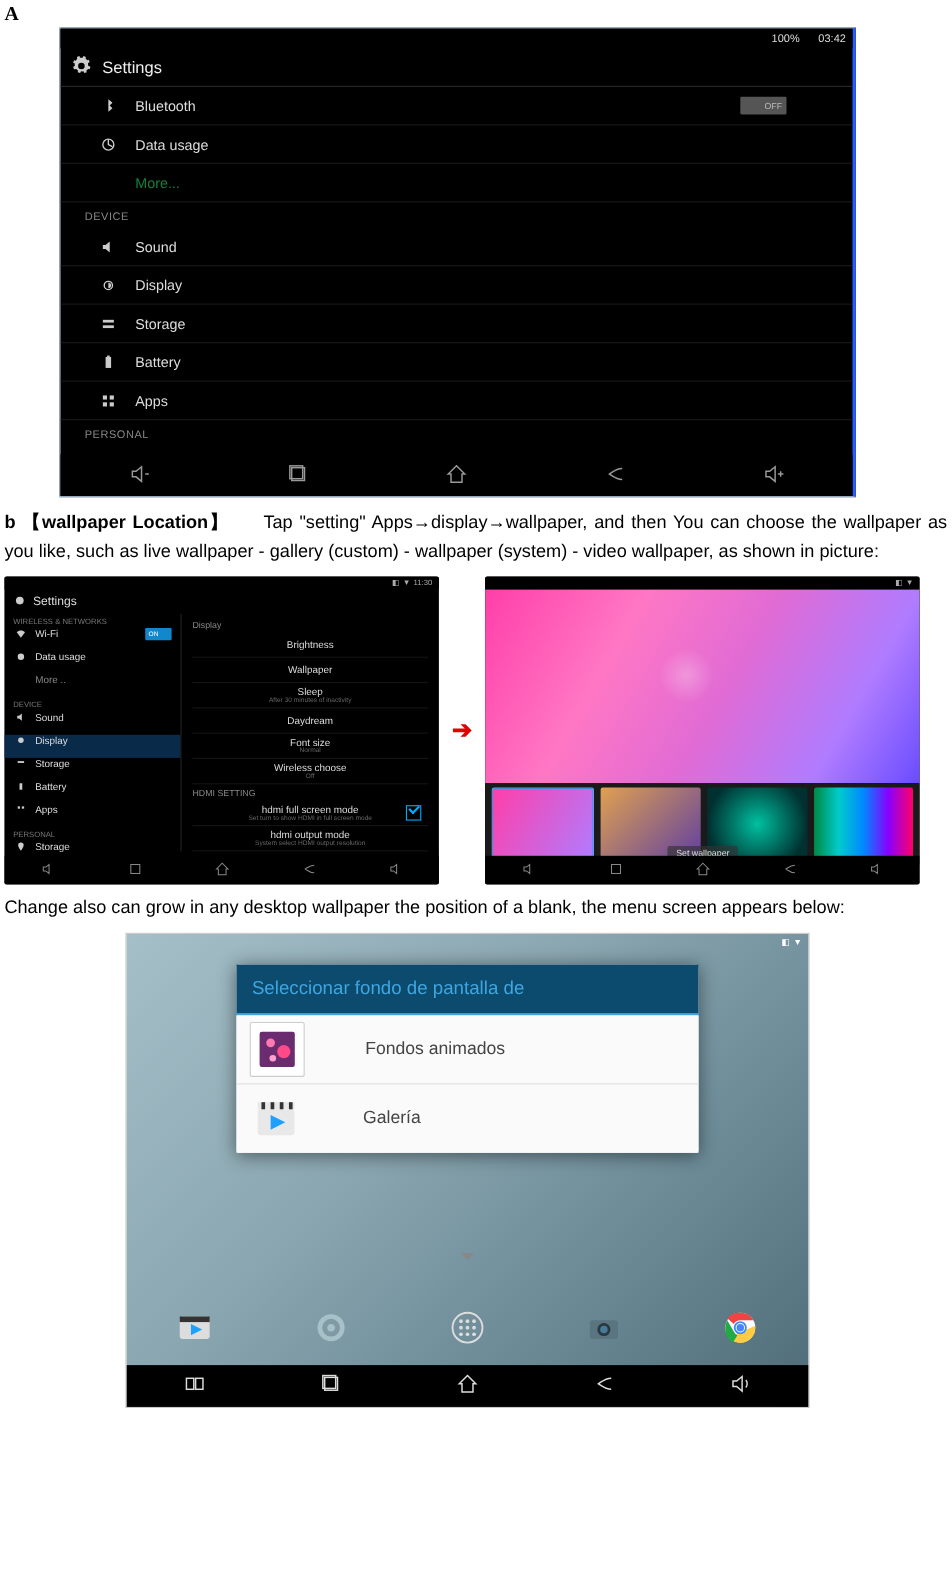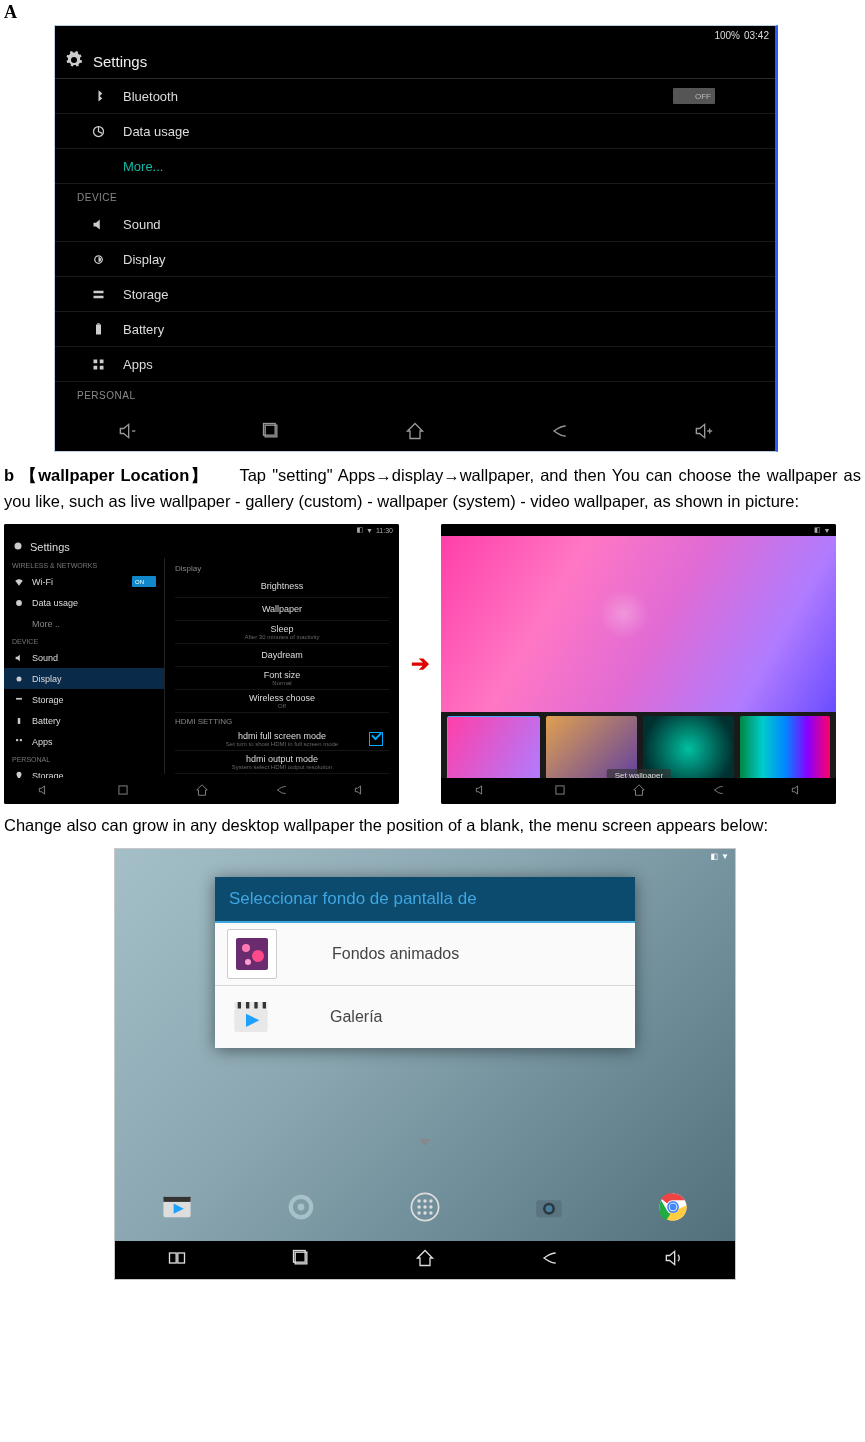--- a/index.html
+++ b/index.html
@@ -36,21 +36,21 @@
   .statusbar {
     height: 18px;
     background: #000;
     display: flex;
     align-items: center;
     padding: 0 6px;
     font-size: 10px;
     color: #ddd;
   }
   .statusbar .left { display:flex; gap:4px; align-items:center; }
-  .statusbar .right { margin-left:auto; display:flex; gap:4px; align-items:flex-end; }
+  .statusbar .right { margin-left:auto; display:flex; gap:17px; align-items:flex-end; }
   .ic { display:inline-block; }
   .titlebar1 {
     height: 34px;
     display:flex;
     align-items:center;
     padding: 0 10px;
     border-bottom: 1px solid #2a2a2a;
   }
   .gear-ic svg { width:18px; height:18px; fill:#ccc; }
   .titlebar1 span.txt { margin-left:10px; font-size:15px; color:#eee; }
@@ -61,21 +61,21 @@
   .srow {
     height: 34px;
     display:flex;
     align-items:center;
     padding: 0 0 0 32px;
     border-bottom: 1px solid #191919;
   }
   .srow .sicon { width:22px; display:flex; justify-content:center; }
   .srow .sicon svg { width:15px; height:15px; fill:#ccc; }
   .srow .slabel { margin-left: 14px; color:#ddd; font-size:13px; }
-  .srow .slabel.dim { color:#14b8a6; }
+  .srow .slabel.dim { color:#15803d; }
   .srow .sw { margin-left:auto; margin-right:60px; }
   .switch-off {
     width:42px; height:16px; background:#555; border-radius:1px;
     font-size:8px; color:#bbb; display:flex; align-items:center; justify-content:flex-end; padding-right:4px;
     box-sizing:border-box;
   }
   .shead {
     font-size:10px;
     color:#888;
     padding: 8px 0 4px 22px;
@@ -119,21 +119,21 @@
     overflow:hidden;
   }
   .mini-status { height:12px; background:#000; display:flex; justify-content:flex-end; align-items:center; padding-right:6px; color:#aaa; font-size:7px; gap:3px;}
   .mini-title { height:22px; display:flex; align-items:center; padding-left:8px; gap:6px; }
   .mini-title svg { width:12px; height:12px; fill:#ccc; }
   .mini-title span { font-size:11px; }
   .mini-body { display:flex; height:216px; }
   .mini-left { width:160px; border-right:1px solid #222; }
   .mini-right { flex:1; padding: 2px 10px; }
   .mhead { font-size:7px; color:#777; padding:4px 0 2px 8px; }
-  .mrow { height:21px; display:flex; align-items:center; padding-left:10px; gap:8px; }
+  .mrow { height:21px; display:flex; align-items:flex-start; padding-left:10px; gap:8px; }
   .mrow.sel { background:#0a2a4a; }
   .mrow svg { width:10px; height:10px; fill:#ccc; }
   .mrow .mlab { font-size:9px; color:#ddd; }
   .mrow .msw { margin-left:auto; margin-right:8px; }
   .switch-on-mini { width:24px; height:11px; background:#1188cc; border-radius:1px; font-size:6px; color:#fff; display:flex; align-items:center; padding-left:3px; box-sizing:border-box;}
   .rhead { font-size:8px; color:#888; padding:4px 0 2px 0;}
   .rrow { height:22px; border-bottom:1px solid #151515; display:flex; flex-direction:column; justify-content:center; position:relative;align-items:center;}
   .rrow .rlab { font-size:9px; color:#ddd; }
   .rrow .rsub { font-size:6px; color:#666; }
   .rrow .chk { position:absolute; right:6px; top:4px; width:12px; height:12px; border:1px solid #0af; }

